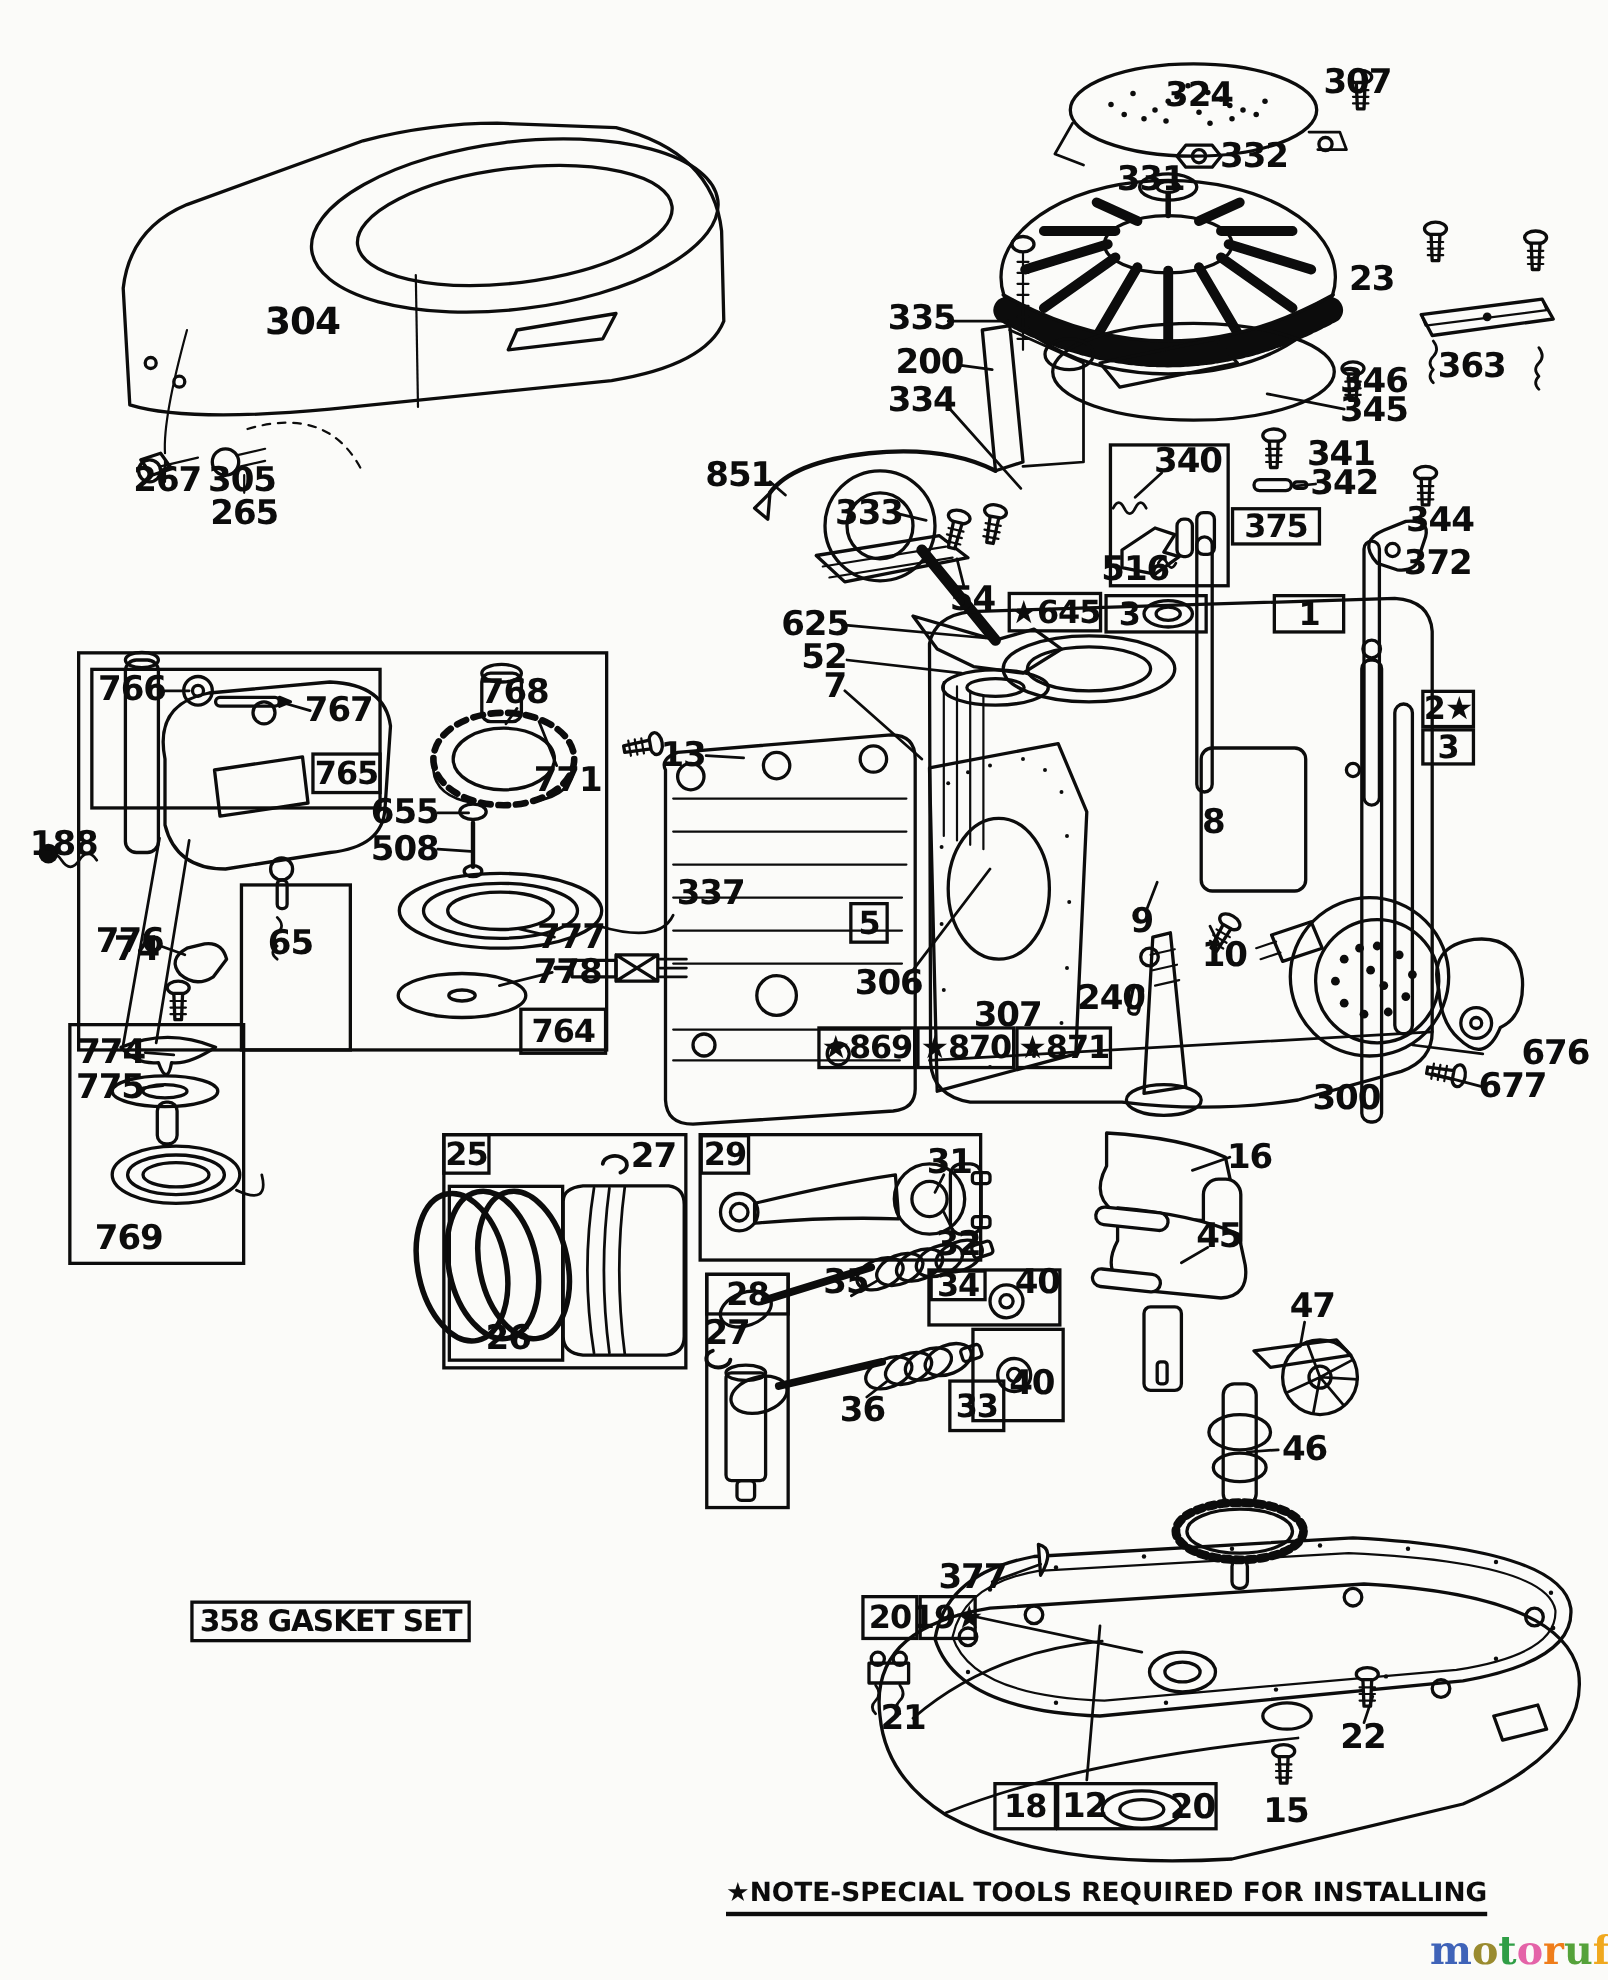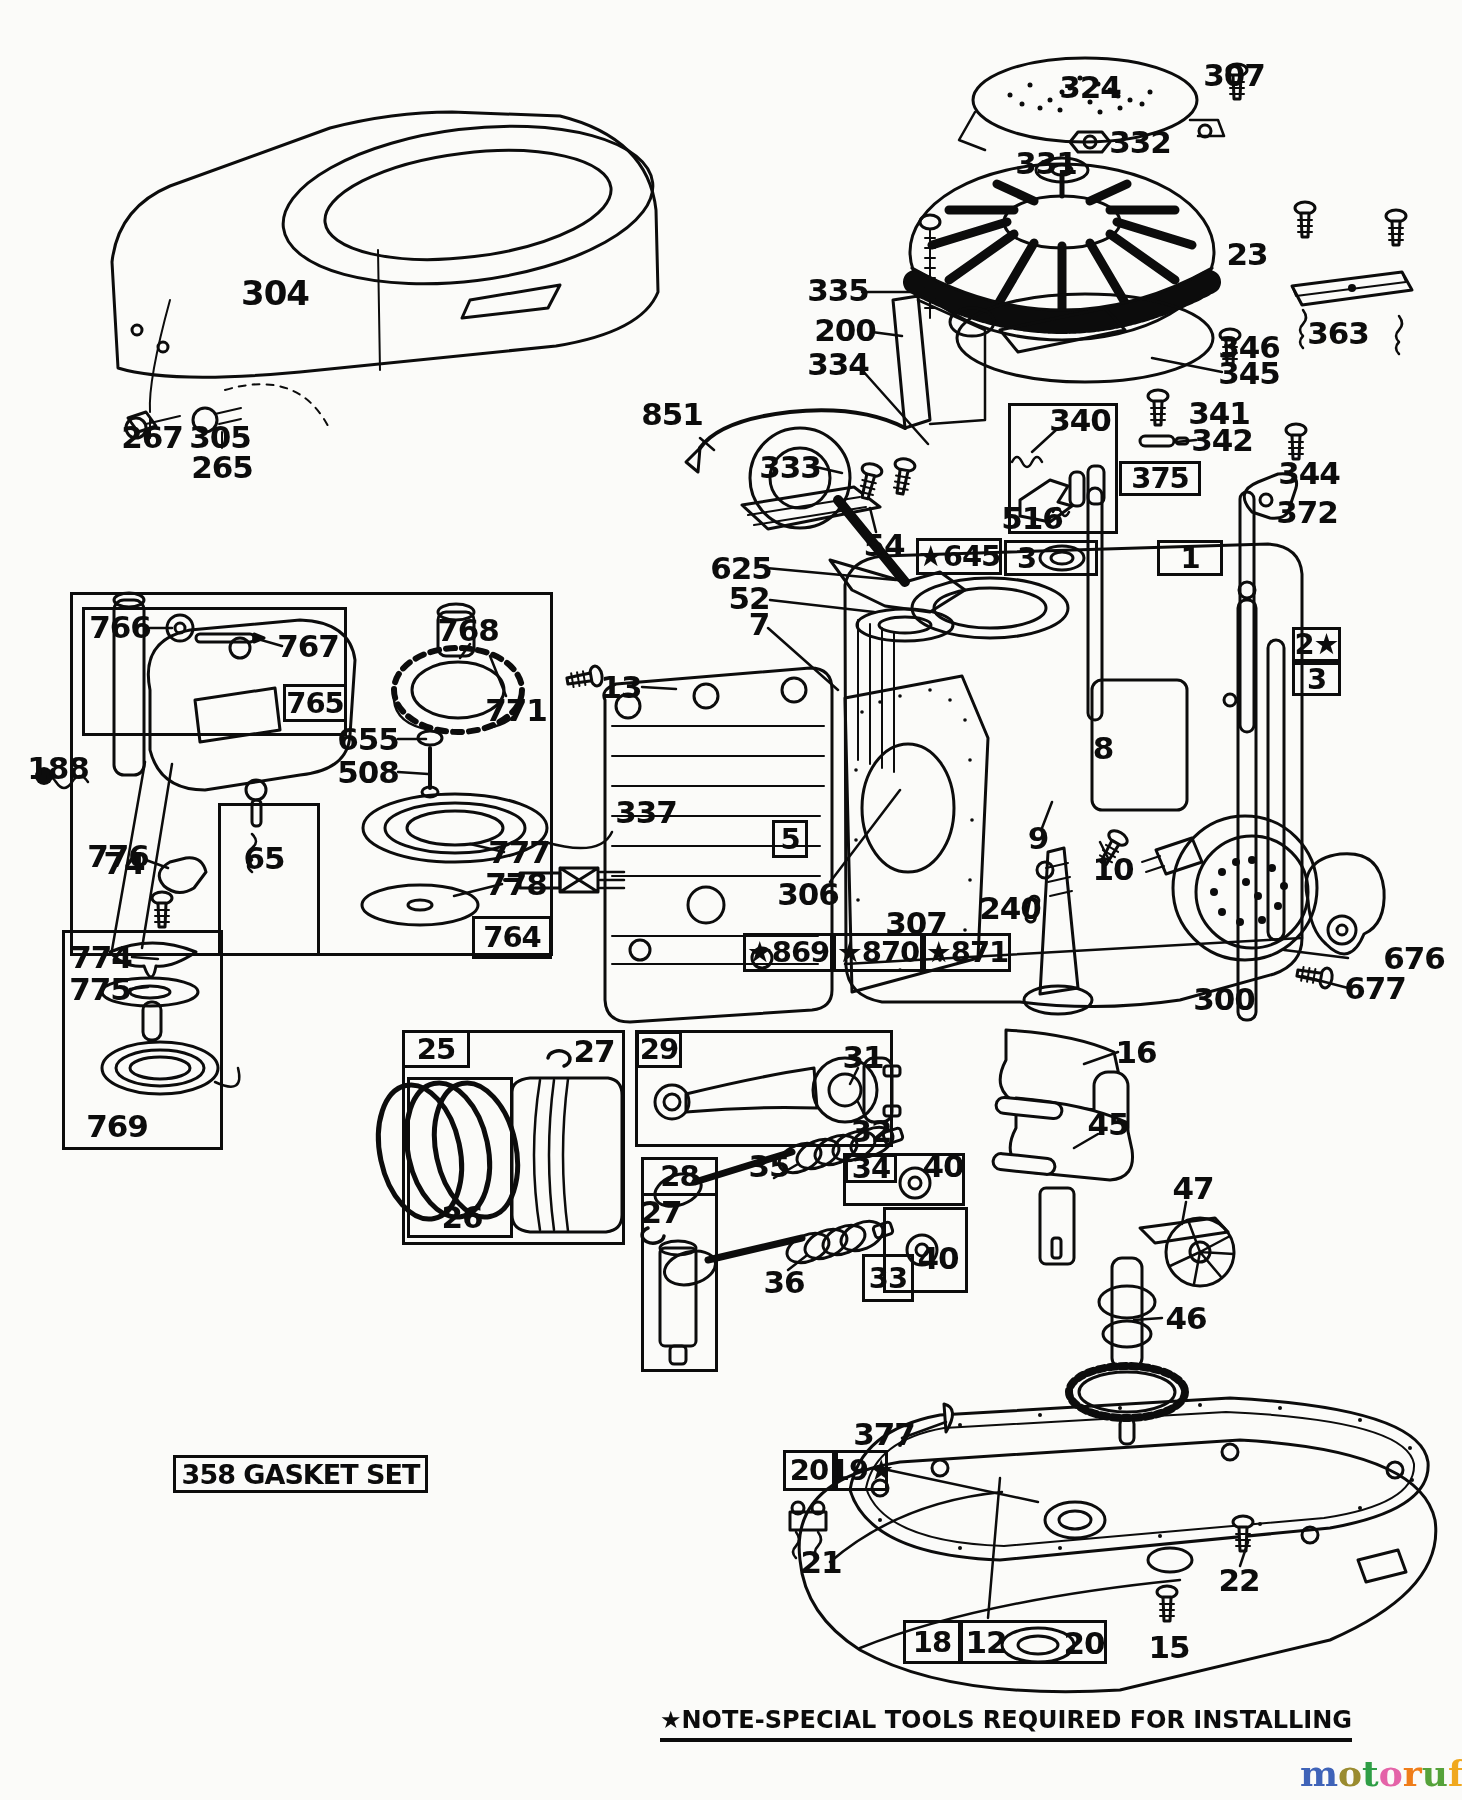--- a/index.html
+++ b/index.html
@@ -404,21 +404,21 @@
       <div class="lbl" style="left: 117px; top: 1126px;">769</div>
       <div class="lbl" style="left: 1090px; top: 87px;">324</div>
       <div class="lbl" style="left: 1234px; top: 75px;">307</div>
       <div class="lbl" style="left: 1140px; top: 142px;">332</div>
       <div class="lbl" style="left: 1046px; top: 163px;">331</div>
       <div class="lbl" style="left: 1247px; top: 254px;">23</div>
       <div class="lbl" style="left: 1338px; top: 333px;">363</div>
       <div class="lbl" style="left: 838px; top: 290px;">335</div>
       <div class="lbl" style="left: 845px; top: 330px;">200</div>
       <div class="lbl" style="left: 838px; top: 364px;">334</div>
-      <div class="lbl" style="left: 672px; top: 414px;">851</div>
+      <div class="lbl" style="left: 672px; top: 432px;">851</div>
       <div class="lbl" style="left: 790px; top: 467px;">333</div>
       <div class="lbl" style="left: 1249px; top: 347px;">346</div>
       <div class="lbl" style="left: 1249px; top: 373px;">345</div>
       <div class="lbl" style="left: 1219px; top: 413px;">341</div>
       <div class="lbl" style="left: 1222px; top: 440px;">342</div>
       <div class="lbl" style="left: 1309px; top: 473px;">344</div>
       <div class="lbl" style="left: 1307px; top: 512px;">372</div>
       <div class="lbl" style="left: 1080px; top: 420px;">340</div>
       <div class="lbl" style="left: 1032px; top: 518px;">516</div>
       <div class="lbl" style="left: 884px; top: 545px;">54</div>
@@ -450,21 +450,21 @@
       <div class="lbl" style="left: 784px; top: 1282px;">36</div>
       <div class="lbl" style="left: 938px; top: 1258px;">40</div>
       <div class="lbl" style="left: 884px; top: 1434px;">377</div>
       <div class="lbl" style="left: 821px; top: 1562px;">21</div>
       <div class="lbl" style="left: 1239px; top: 1580px;">22</div>
       <div class="lbl" style="left: 1169px; top: 1647px;">15</div>
       <div class="lbl" style="left: 986px; top: 1642px;">12</div>
       <div class="lbl" style="left: 1084px; top: 1643px;">20</div>
       <div class="boxlbl" style="left: 283px; top: 684px; width: 64px; height: 38px;">765</div>
       <div class="boxlbl" style="left: 472px; top: 916px; width: 80px; height: 43px;">764</div>
-      <div class="boxlbl" style="left: 402px; top: 1030px; width: 68px; height: 38px; text-align: center;">25</div>
+      <div class="boxlbl" style="left: 402px; top: 1030px; width: 44px; height: 38px; text-align: center;">25</div>
       <div class="boxlbl" style="left: 636px; top: 1031px; width: 46px; height: 37px;">29</div>
       <div class="boxlbl" style="left: 641px; top: 1157px; width: 77px; height: 39px;">28</div>
       <div class="boxlbl" style="left: 845px; top: 1154px; width: 52px; height: 29px;">34</div>
       <div class="boxlbl" style="left: 862px; top: 1254px; width: 52px; height: 48px;">33</div>
       <div class="boxlbl" style="left: 772px; top: 820px; width: 36px; height: 38px;">5</div>
       <div class="boxlbl" style="left: 916px; top: 538px; width: 86px; height: 37px;">★645</div>
       <div class="boxlbl padleft" style="left: 1004px; top: 540px; width: 94px; height: 36px;">3</div>
       <div class="boxlbl" style="left: 1157px; top: 540px; width: 66px; height: 36px;">1</div>
       <div class="boxlbl" style="left: 1119px; top: 461px; width: 82px; height: 35px;">375</div>
       <div class="boxlbl" style="left: 1292px; top: 627px; width: 49px; height: 35px;">2★</div>

